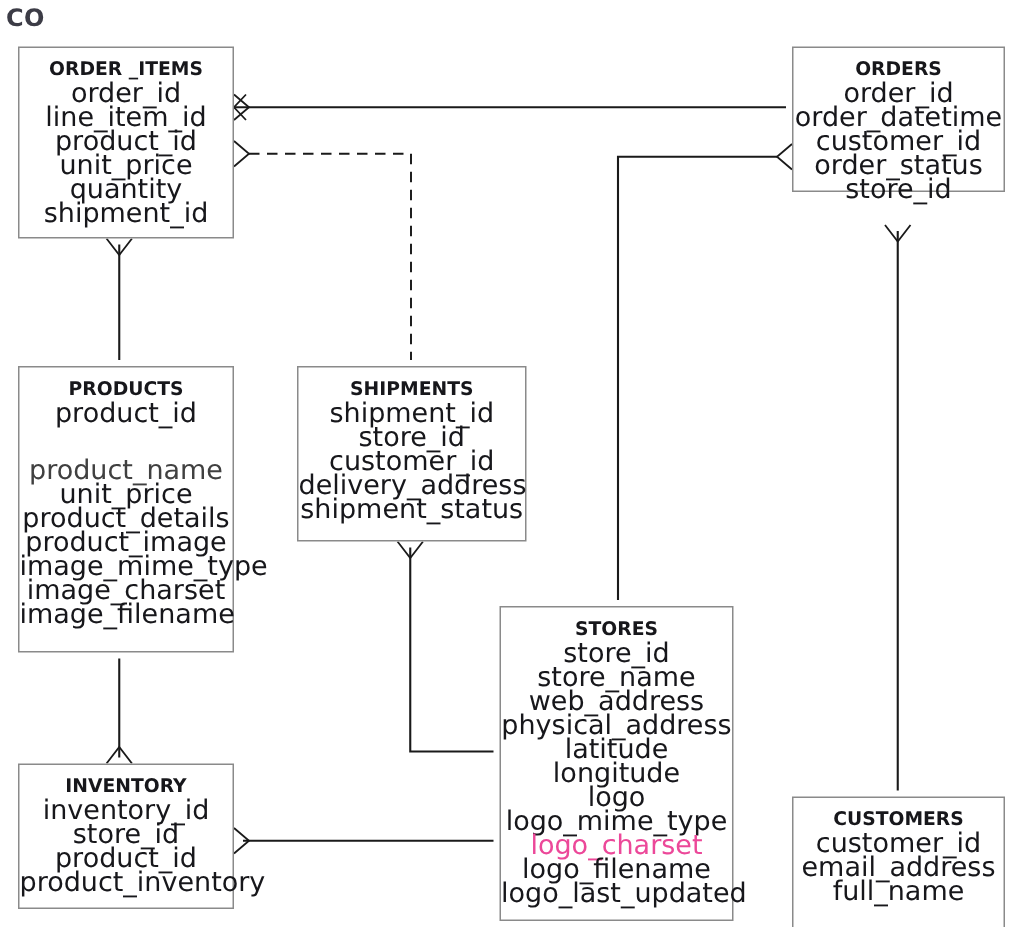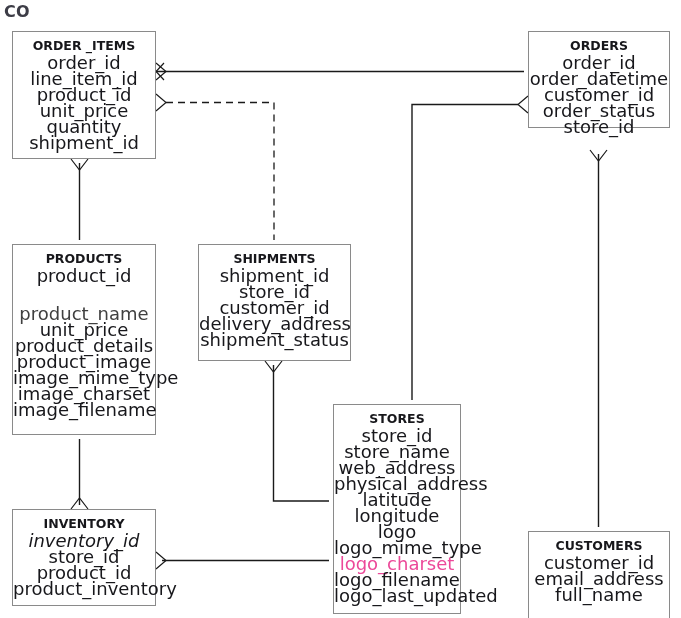--- a/index.html
+++ b/index.html
@@ -149,37 +149,37 @@
         <span class="attr" style="color: rgb(23, 23, 27);">image_filename</span>
       </div>
       <div class="entity" style="left: 198px; top: 244px; width: 153px; height: 117px; border-color: rgb(138, 138, 138);">
         <span class="entity-name" style="color: rgb(23, 23, 27);">SHIPMENTS</span>
         <span class="attr" style="color: rgb(23, 23, 27);">shipment_id</span>
         <span class="attr" style="color: rgb(23, 23, 27);">store_id</span>
         <span class="attr" style="color: rgb(23, 23, 27);">customer_id</span>
         <span class="attr" style="color: rgb(23, 23, 27);">delivery_address</span>
         <span class="attr" style="color: rgb(23, 23, 27);">shipment_status</span>
       </div>
-      <div class="entity" style="left: 333px; top: 404px; width: 128px; height: 210px; border-color: rgb(138, 138, 138);">
+      <div class="entity" style="left: 333px; top: 404px; width: 156px; height: 210px; border-color: rgb(138, 138, 138);">
         <span class="entity-name" style="color: rgb(23, 23, 27);">STORES</span>
         <span class="attr" style="color: rgb(23, 23, 27);">store_id</span>
         <span class="attr" style="color: rgb(23, 23, 27);">store_name</span>
         <span class="attr" style="color: rgb(23, 23, 27);">web_address</span>
         <span class="attr" style="color: rgb(23, 23, 27);">physical_address</span>
         <span class="attr" style="color: rgb(23, 23, 27);">latitude</span>
         <span class="attr" style="color: rgb(23, 23, 27);">longitude</span>
         <span class="attr" style="color: rgb(23, 23, 27);">logo</span>
         <span class="attr" style="color: rgb(23, 23, 27);">logo_mime_type</span>
         <span class="attr" style="color: #ec4899;">logo_charset</span>
         <span class="attr" style="color: rgb(23, 23, 27);">logo_filename</span>
         <span class="attr" style="color: rgb(23, 23, 27);">logo_last_updated</span>
       </div>
       <div class="entity" style="left: 12px; top: 509px; width: 144px; height: 97px; border-color: rgb(138, 138, 138);">
         <span class="entity-name" style="color: rgb(23, 23, 27);">INVENTORY</span>
-        <span class="attr" style="color: rgb(23, 23, 27); font-style: italic;">inventory_id</span>
+        <span class="attr" style="color: rgb(23, 23, 27);">inventory_id</span>
         <span class="attr" style="color: rgb(23, 23, 27);">store_id</span>
         <span class="attr" style="color: rgb(23, 23, 27);">product_id</span>
         <span class="attr" style="color: rgb(23, 23, 27);">product_inventory</span>
       </div>
       <div class="entity" style="left: 528px; top: 531px; width: 142px; height: 92px; border-color: rgb(138, 138, 138);">
         <span class="entity-name" style="color: rgb(23, 23, 27);">CUSTOMERS</span>
         <span class="attr" style="color: rgb(23, 23, 27);">customer_id</span>
         <span class="attr" style="color: rgb(23, 23, 27);">email_address</span>
         <span class="attr" style="color: rgb(23, 23, 27); text-align: center;">full_name</span>
       </div>

